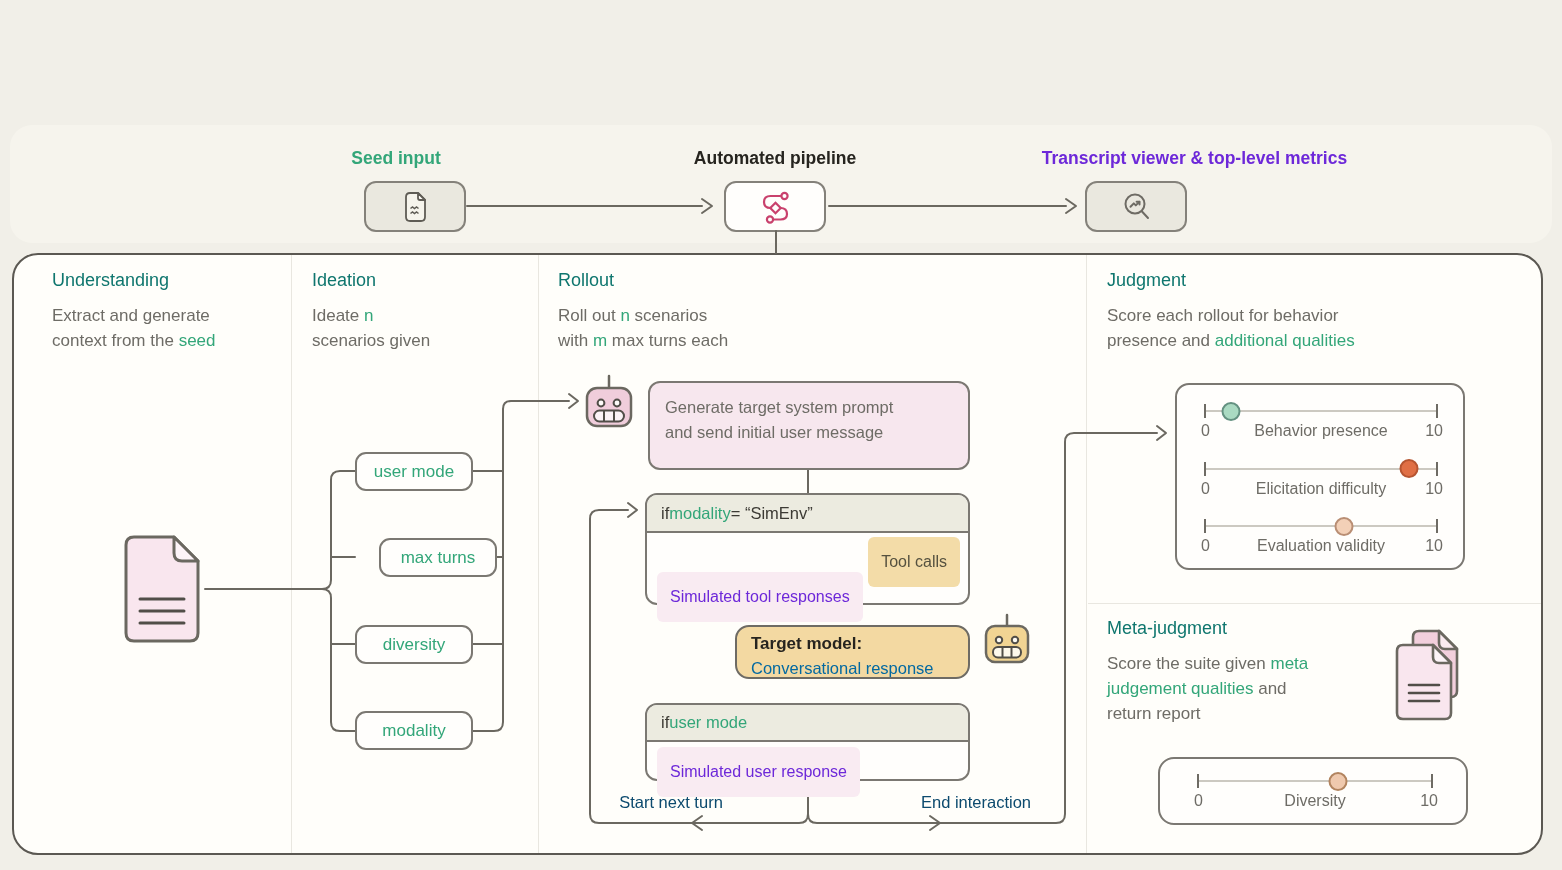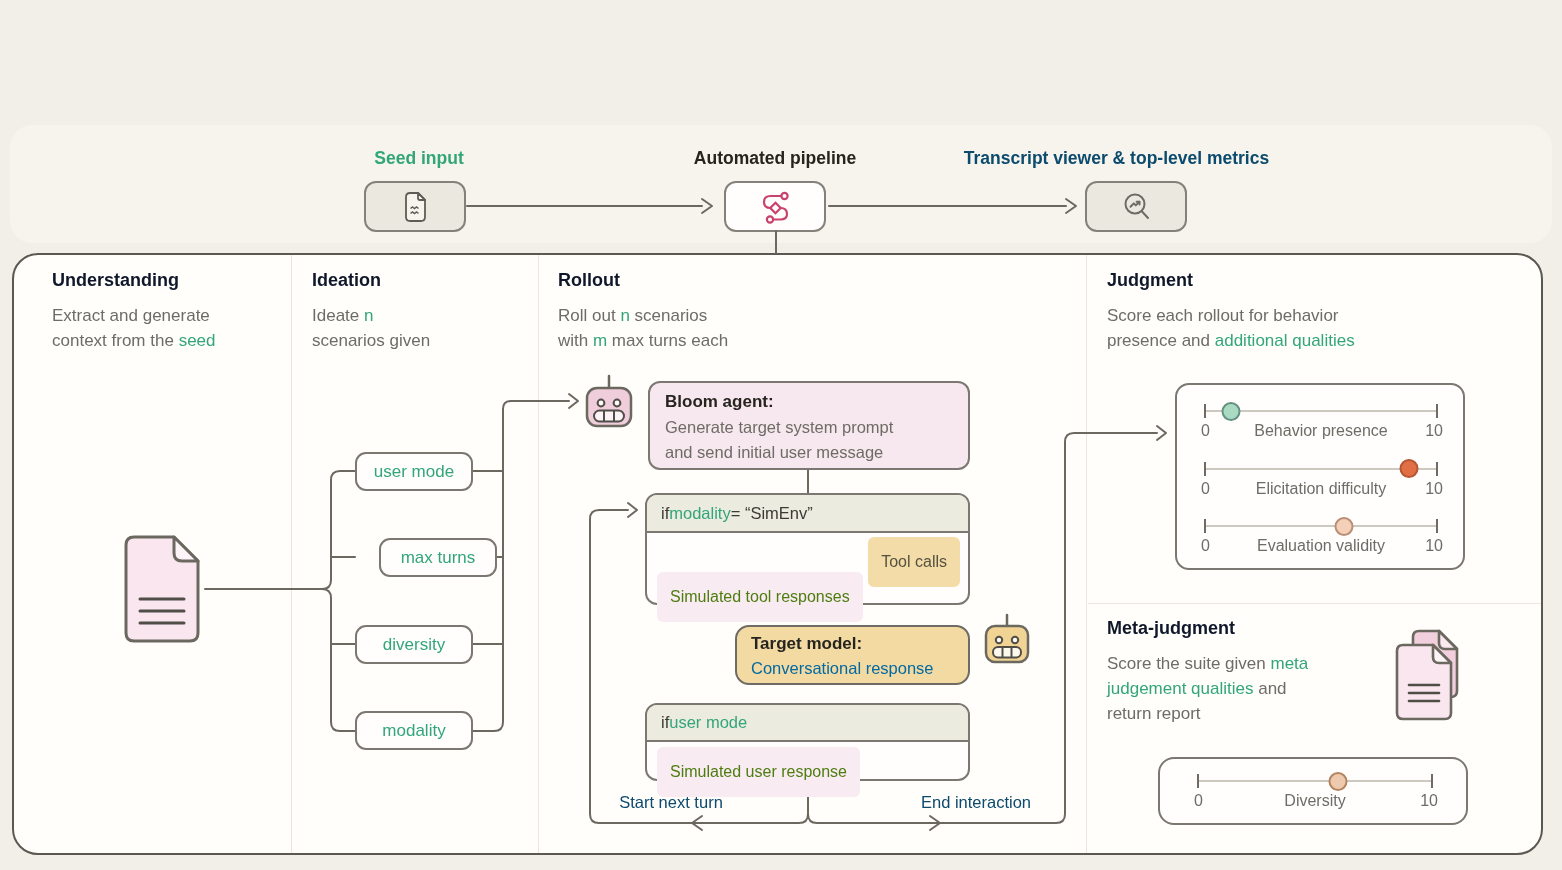--- a/index.html
+++ b/index.html
@@ -11,36 +11,36 @@
               letter-spacing:-1px;color:#15140f;}
   .topbar{left:10px;top:125px;width:1542px;height:118px;background:#f6f4ed;border-radius:22px;}
   .stage-label{top:148px;font-size:17.5px;font-weight:700;text-align:center;white-space:nowrap;}
   .iconbox{width:102px;height:51px;border:2px solid #84817a;border-radius:12px;background:#eae8df;
            display:flex;align-items:center;justify-content:center;}
   .iconbox.white{background:#fffefc;}
   .panel{left:12px;top:253px;width:1531px;height:602px;background:#fffefa;border:2px solid #5b5852;
          border-radius:26px;}
   .vdiv{width:1px;top:255px;height:598px;background:#e9e7e0;}
   .hdiv{height:1px;background:#e9e7e0;}
-  .hdr{font-size:18px;font-weight:700;color:#0f172a;white-space:nowrap;}
+  .hdr{font-size:18px;font-weight:400;color:#0f766e;white-space:nowrap;}
   .desc{font-size:17px;line-height:25px;color:#6e6c66;}
   .param-box{left:355px;width:118px;height:39px;background:#fffefc;border:2px solid #7b7872;
              border-radius:11px;color:#33a679;font-size:17px;font-weight:500;
              display:flex;align-items:center;justify-content:center;}
   .bloom-box{left:648px;top:381px;width:322px;height:89px;background:#f7e7ee;border:2px solid #7b7872;
              border-radius:12px;padding:9px 15px;}
   .box-title{font-size:17px;font-weight:700;color:#26241f;}
   .box-desc{font-size:16.5px;line-height:25px;color:#6e6c66;margin-top:3px;}
   .cond-box{background:#fffefc;border:2px solid #7b7872;border-radius:12px;}
   .cond-head{background:#ecebe0;border-bottom:2px solid #7b7872;border-radius:10px 10px 0 0;
              display:flex;align-items:center;padding:0 14px;font-size:16.5px;font-weight:500;color:#3c3a34;}
   .chip{position:absolute;font-size:16px;padding:16px 13px;border-radius:6px;white-space:nowrap;}
   .chip.tan{background:#f3dca8;color:#55513f;}
-  .chip.pink{background:#f9ebf2;color:#4d7c0f;text-align:right;}
-  .target-box{left:735px;top:625px;width:235px;height:60px;background:#f3d9a2;border:2px solid #6e6b64;
+  .chip.pink{background:#f9ebf2;color:#6d28d9;text-align:right;}
+  .target-box{left:735px;top:625px;width:235px;height:54px;background:#f3d9a2;border:2px solid #6e6b64;
               border-radius:14px;padding:7px 14px;}
   .loop-label{font-size:16.5px;color:#0c4a6e;text-align:center;white-space:nowrap;}
   .slider-panel{position:absolute;background:#fffefc;border:2px solid #7b7872;border-radius:14px;box-sizing:border-box;}
   #judgment-sliders{left:1175px;top:383px;width:290px;height:187px;padding-top:3px;}
   #meta-slider{left:1158px;top:757px;width:310px;height:68px;border-radius:16px;}
   .slider-row{position:relative;height:57.5px;}
   #meta-slider .slider-row{height:60px;}
   .rail{position:absolute;left:28px;right:26px;top:22px;height:2px;}
   #meta-slider .rail{left:38px;right:34px;top:21px;}
   .trackline{position:absolute;left:0;right:0;top:0;height:2px;background:#ccc9c1;}
@@ -56,23 +56,23 @@
   .lines path{stroke:#6b6860;stroke-width:2;fill:none;stroke-linecap:round;stroke-linejoin:round;}
 </style>
 </head>
 <body>
 
 <div id="stage">
 
 
   <div class="abs topbar"></div>
 
-  <div class="abs stage-label accent" style="left:334px;width:170px;">Seed input</div>
+  <div class="abs stage-label accent" style="left:311px;width:170px;">Seed input</div>
   <div class="abs stage-label" style="left:665px;width:220px;color:#26241f;">Automated pipeline</div>
-  <div class="abs stage-label" style="left:929px;width:375px;color:#0c4a6e;text-align:center;">Transcript viewer &amp; top-level metrics</div>
+  <div class="abs stage-label" style="left:1007px;width:375px;color:#6d28d9;text-align:center;">Transcript viewer &amp; top-level metrics</div>
 
   <div class="abs iconbox" style="left:364px;top:181px;">
     <span>
       <svg width="26" height="32" viewBox="0 0 26 32">
         <path d="M8 2 H16 L23 9 V26 Q23 30 19 30 H8 Q4 30 4 26 V6 Q4 2 8 2 Z" fill="#f6f4ec" stroke="#5f5c55" stroke-width="1.8" stroke-linejoin="round"></path>
         <path d="M16 2 V7 Q16 9 18 9 H23 Z" fill="#fffdf8" stroke="#5f5c55" stroke-width="1.8" stroke-linejoin="round"></path>
         <path d="M8.5 17.5 l2 -1.6 2 1.6 2 -1.6 2 1.6" fill="none" stroke="#5f5c55" stroke-width="1.5"></path>
         <path d="M8.5 22.5 l2 -1.6 2 1.6 2 -1.6 2 1.6" fill="none" stroke="#5f5c55" stroke-width="1.5"></path>
       </svg>
     </span>
@@ -165,21 +165,20 @@
       <rect x="4" y="14" width="44" height="38" rx="10" fill="#f0cddb" stroke="#6b6860" stroke-width="2.5"></rect>
       <circle cx="18" cy="29" r="3.4" fill="#fdfbf9" stroke="#514e48" stroke-width="2"></circle>
       <circle cx="34" cy="29" r="3.4" fill="#fdfbf9" stroke="#514e48" stroke-width="2"></circle>
       <rect x="11" y="36.5" width="30" height="11" rx="5.5" fill="#fbf3f6" stroke="#514e48" stroke-width="2"></rect>
       <line x1="21" y1="37" x2="21" y2="47" stroke="#514e48" stroke-width="2"></line>
       <line x1="31" y1="37" x2="31" y2="47" stroke="#514e48" stroke-width="2"></line>
     </svg>
   </div>
 
   <div class="abs bloom-box">
-    <div class="box-title">Bloom agent:</div>
     <div class="box-desc"><span>Generate target system prompt</span><br><span>and send initial user message</span></div>
   </div>
 
   <div class="abs cond-box" style="left:645px;top:493px;width:325px;height:112px;">
     <div class="cond-head" style="height:36px;">
         <span>if </span>
         <span class="accent">modality</span>
         <span> = “SimEnv”</span>
       </div>
     <div class="chip tan" style="right:8px;top:42px;">Tool calls</div>

